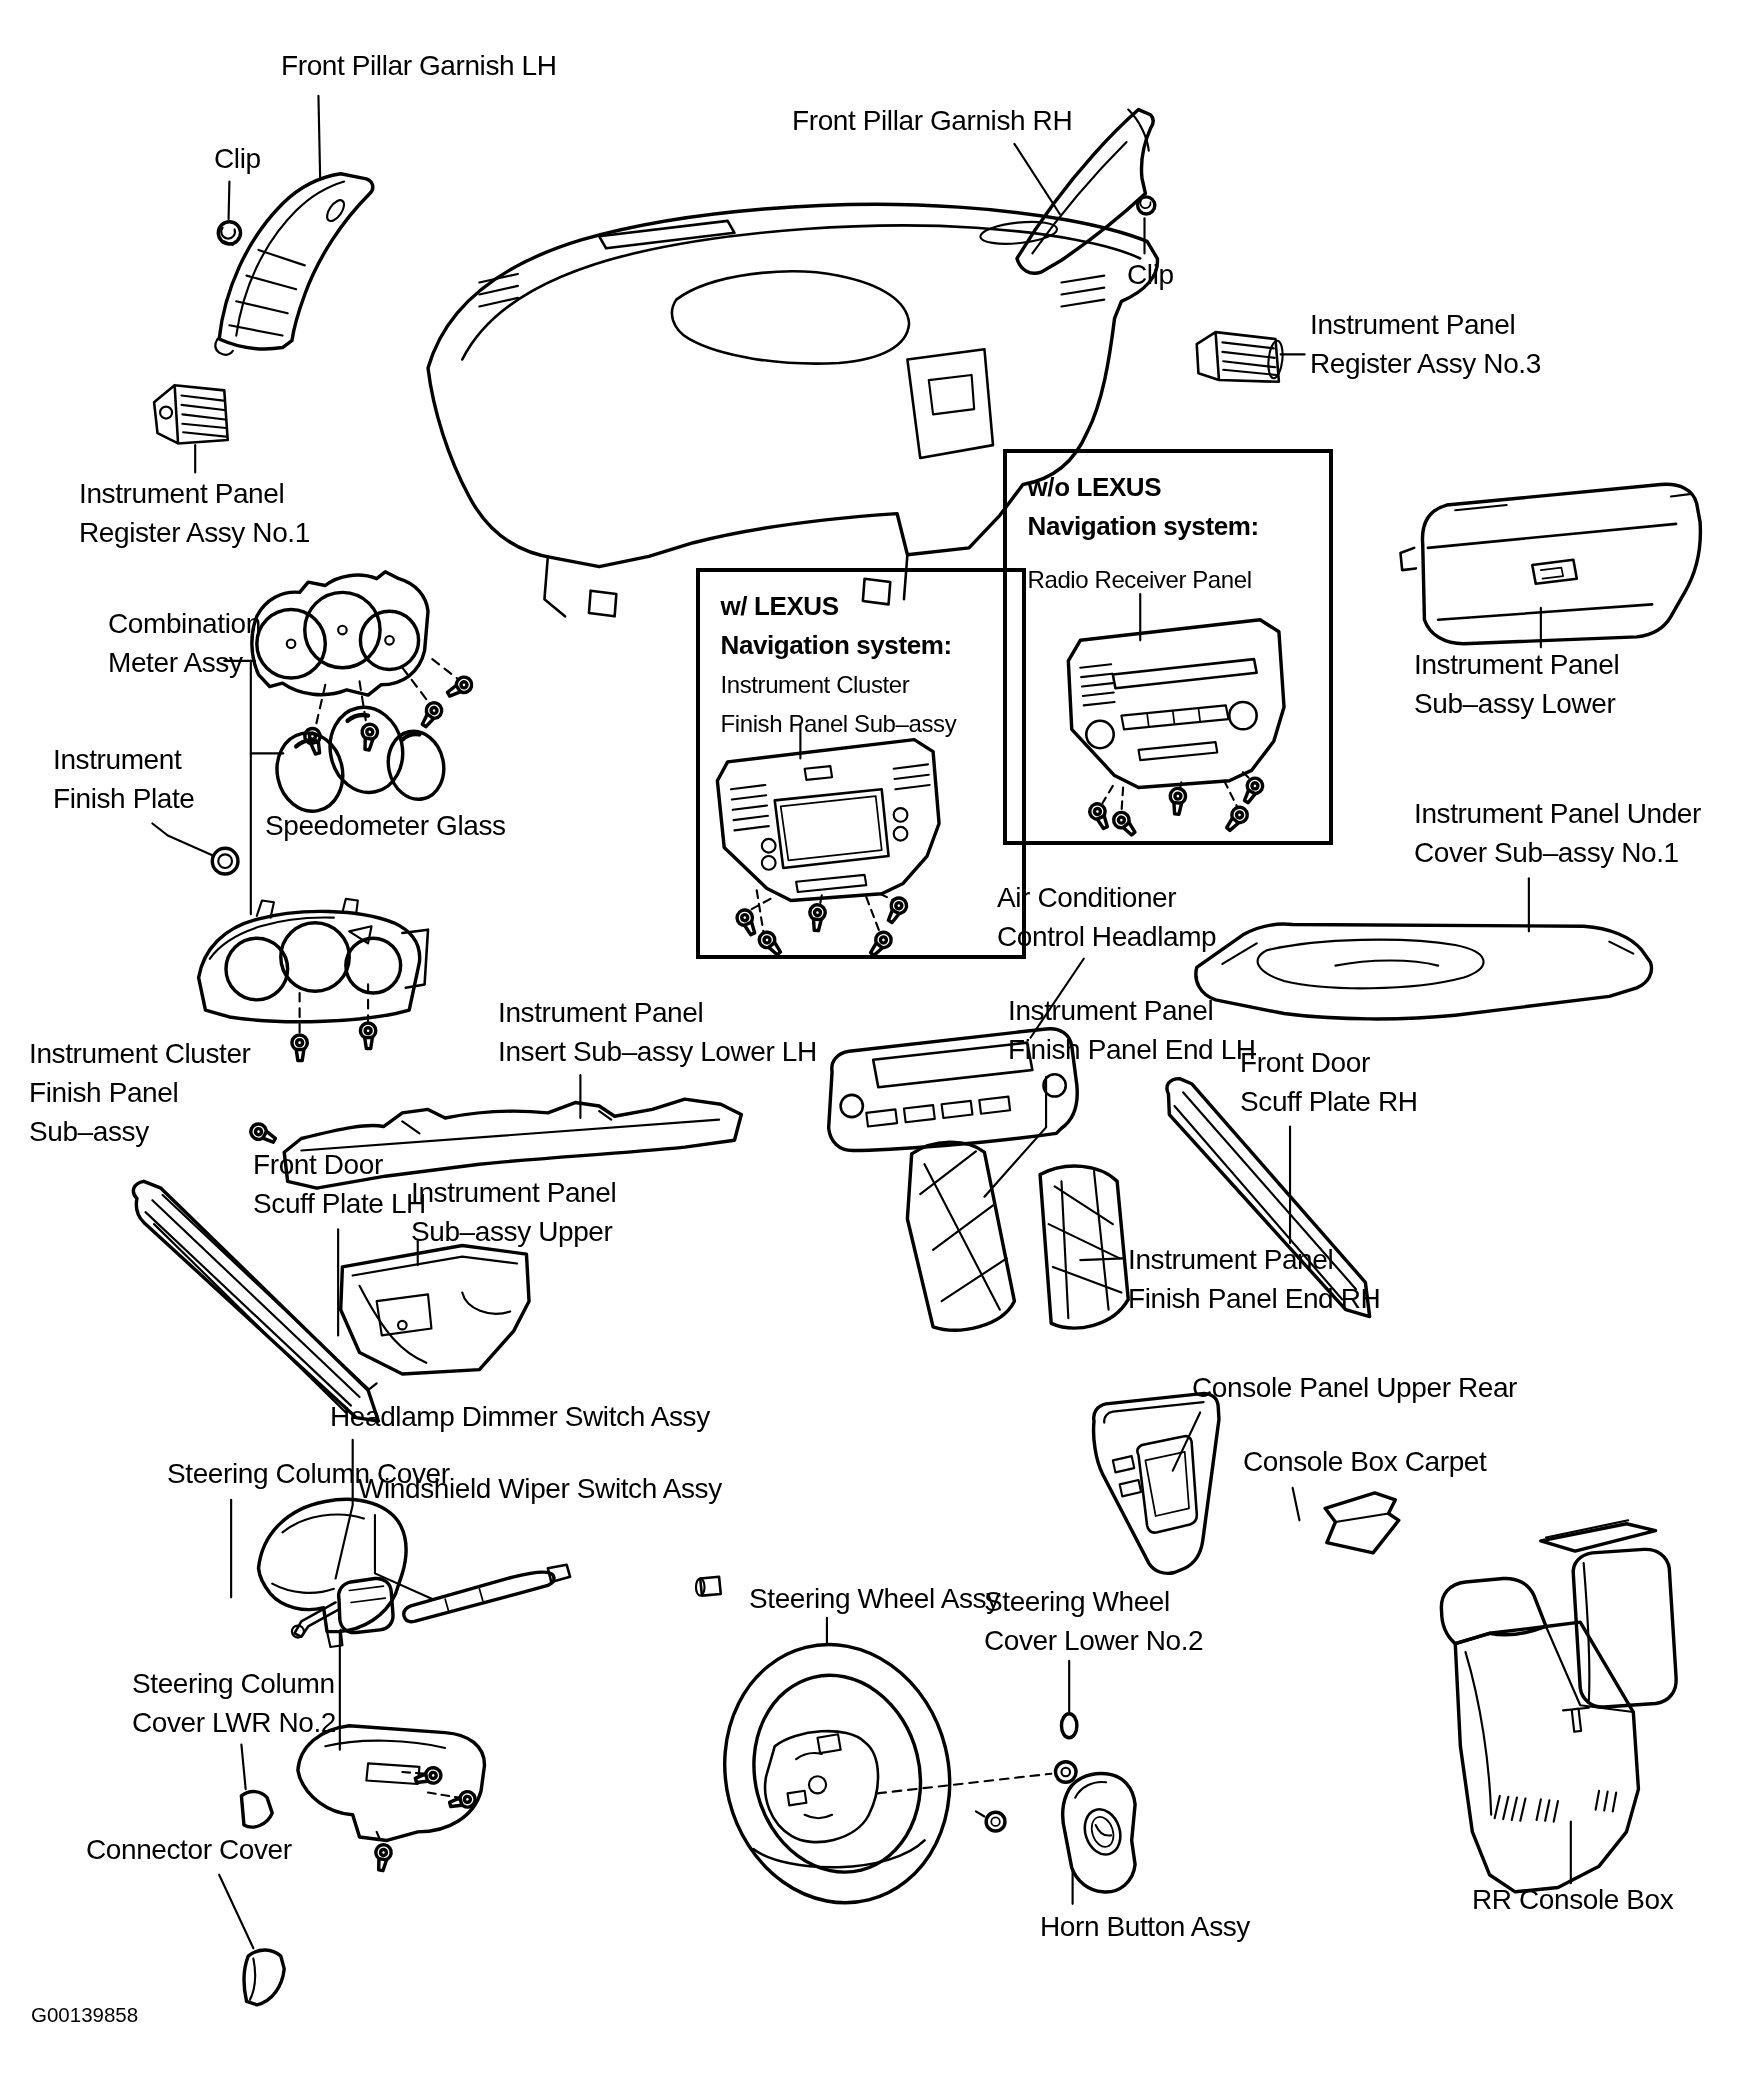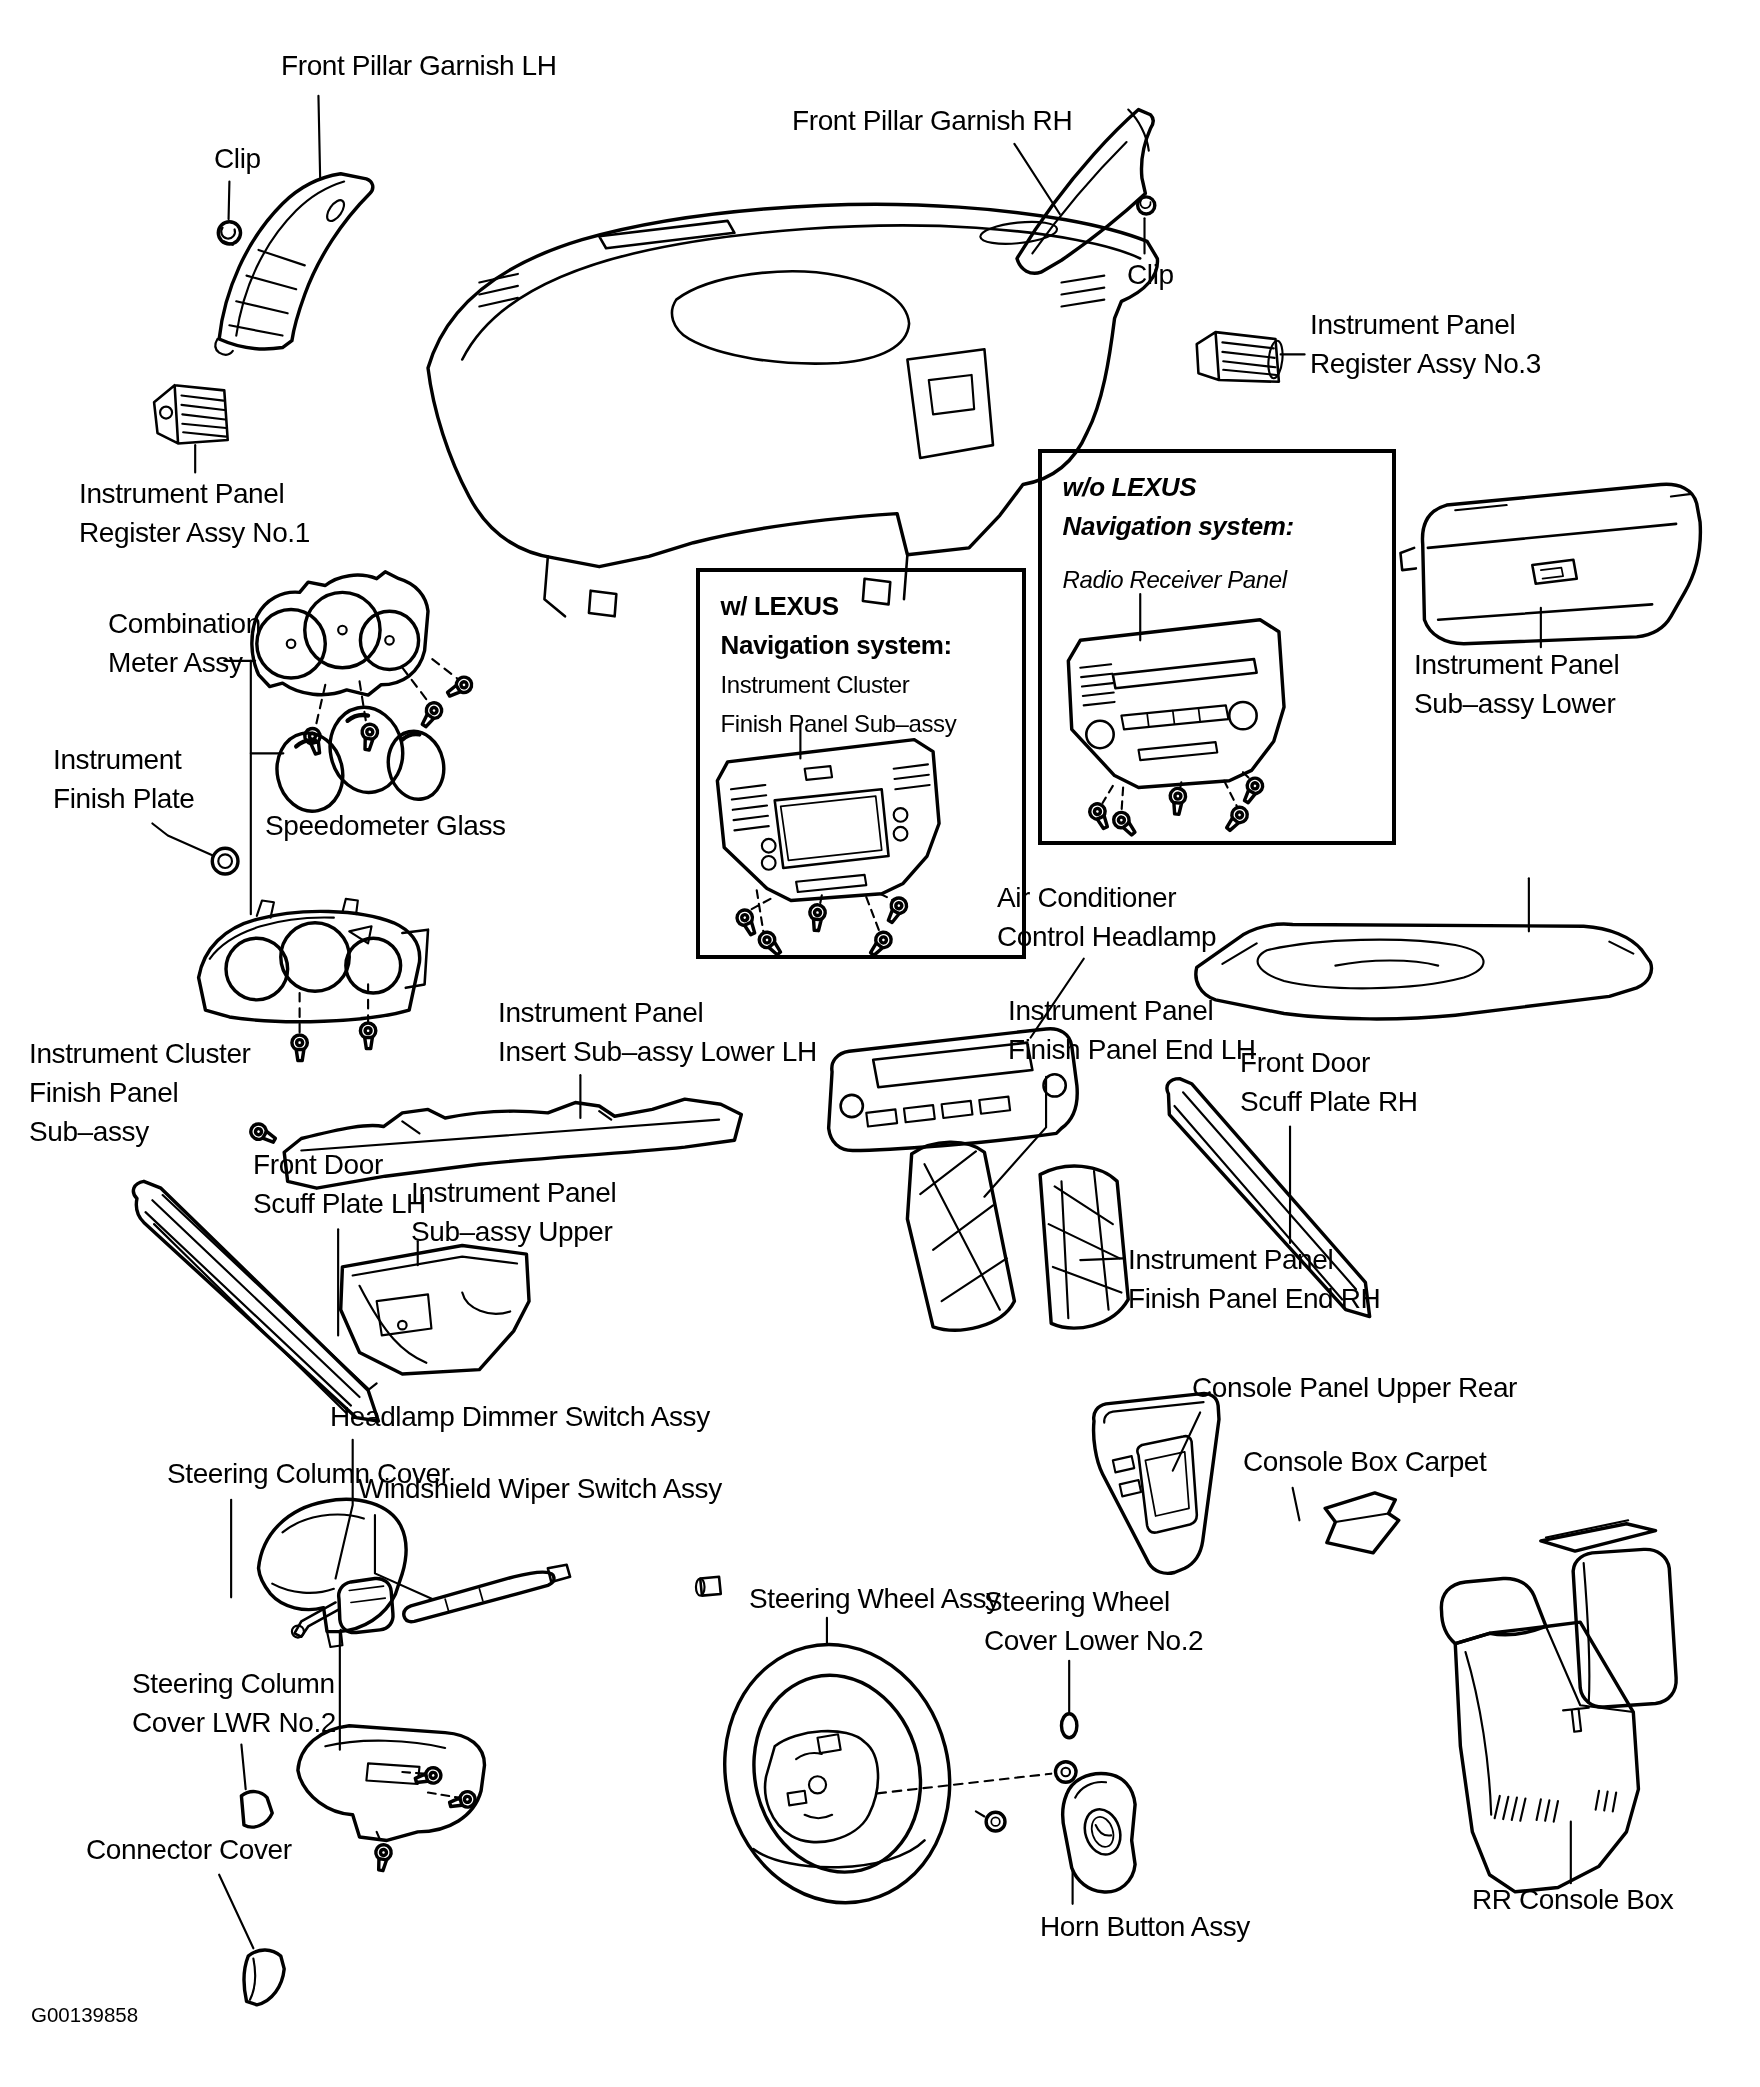--- a/index.html
+++ b/index.html
@@ -332,41 +332,43 @@
   </g>
 </svg>
 
 <div class="callout" style="left:648px;top:568px;width:330px;height:391px;margin-left:48px;">
   <div class="hd">w/ LEXUS
 Navigation system:</div>
   <div class="bd">Instrument Cluster
 Finish Panel Sub–assy</div>
 </div>
 
-<div class="callout" style="left:1038px;top:449px;width:358px;height:396px;font-style:italic;">
+<div class="callout" style="left:1003px;top:449px;width:330px;height:396px;">
   <div class="hd">w/o LEXUS
 Navigation system:</div>
   <div class="bd bd-gap">Radio Receiver Panel</div>
 </div>
 
 <div class="lbl" style="left:281px;top:46px;">Front Pillar Garnish LH</div>
 <div class="lbl" style="left:214px;top:139px;">Clip</div>
 <div class="lbl" style="left:792px;top:101px;">Front Pillar Garnish RH</div>
 <div class="lbl" style="left:1127px;top:255px;">Clip</div>
 <div class="lbl" style="left:1310px;top:305px;">Instrument Panel
 Register Assy No.3</div>
 <div class="lbl" style="left:79px;top:474px;">Instrument Panel
 Register Assy No.1</div>
 <div class="lbl" style="left:108px;top:604px;">Combination
 Meter Assy</div>
 <div class="lbl" style="left:53px;top:740px;">Instrument
 Finish Plate</div>
 <div class="lbl" style="left:265px;top:806px;">Speedometer Glass</div>
 <div class="lbl" style="left:1414px;top:645px;">Instrument Panel
 Sub–assy Lower</div>
+<div class="lbl" style="left:1414px;top:794px;">Instrument Panel Under
+Cover Sub–assy No.1</div>
 <div class="lbl" style="left:997px;top:878px;">Air Conditioner
 Control Headlamp</div>
 <div class="lbl" style="left:29px;top:1034px;">Instrument Cluster
 Finish Panel
 Sub–assy</div>
 <div class="lbl" style="left:498px;top:993px;">Instrument Panel
 Insert Sub–assy Lower LH</div>
 <div class="lbl" style="left:1008px;top:991px;">Instrument Panel
 Finish Panel End LH</div>
 <div class="lbl" style="left:1240px;top:1043px;">Front Door

